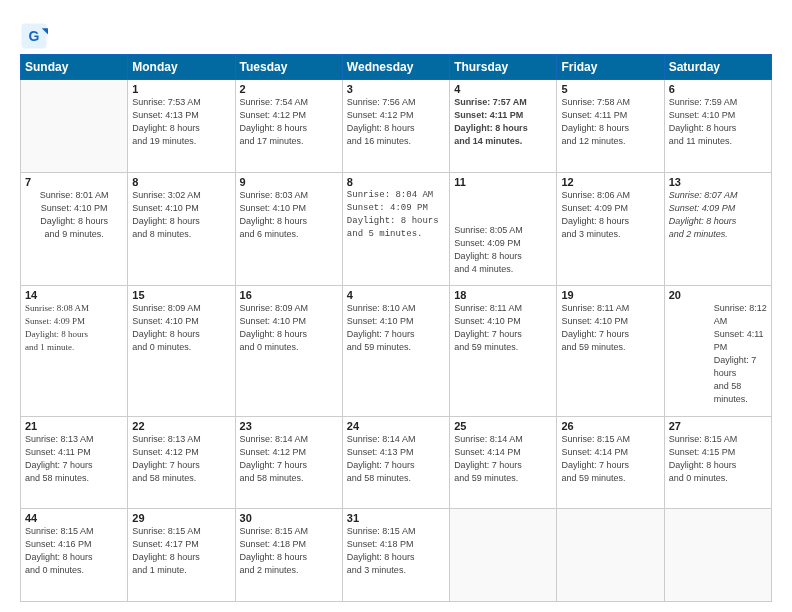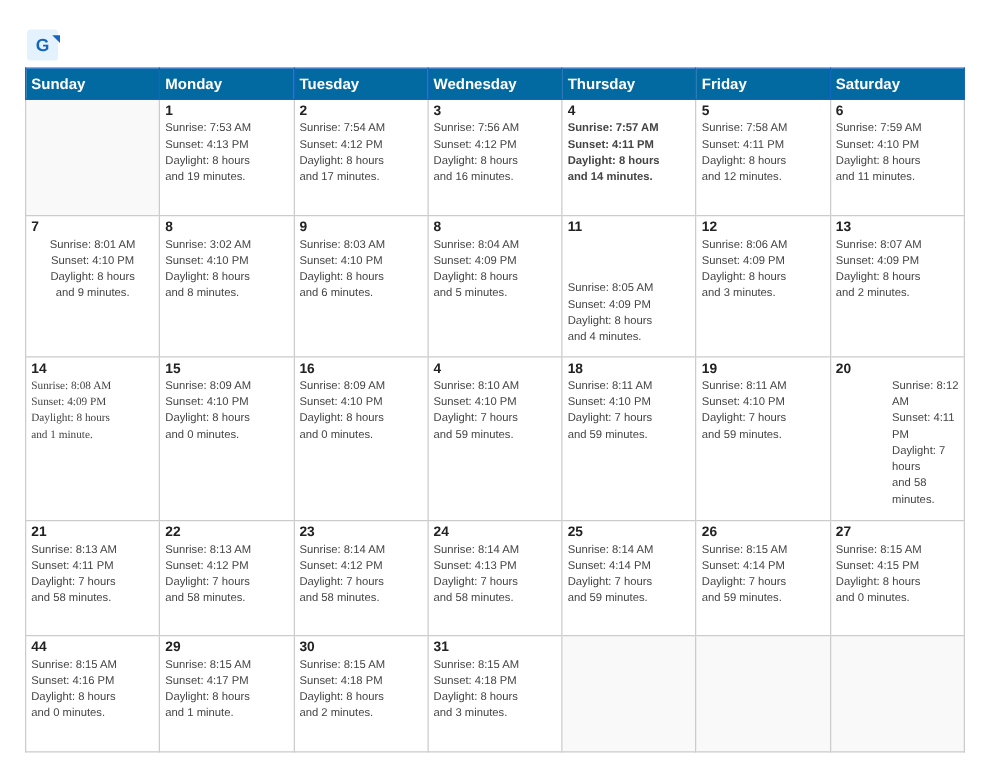--- a/index.html
+++ b/index.html
@@ -189,42 +189,42 @@
           </td>
           <td>
             <span class="day-num">9</span>
             <div class="day-info" style="white-space: pre-line;">Sunrise: 8:03 AM
 Sunset: 4:10 PM
 Daylight: 8 hours
 and 6 minutes.</div>
           </td>
           <td>
             <span class="day-num">8</span>
-            <div class="day-info" style="white-space: pre-line;">Sunrise: 8:04 AM
+            <div class="day-info" style="white-space: pre-line; font-family: Liberation Mono, monospace;">Sunrise: 8:04 AM
 Sunset: 4:09 PM
 Daylight: 8 hours
 and 5 minutes.</div>
           </td>
           <td>
             <span class="day-num">11</span>
             <div class="day-info" style="white-space: pre-line; margin-top: 36px;">Sunrise: 8:05 AM
 Sunset: 4:09 PM
 Daylight: 8 hours
 and 4 minutes.</div>
           </td>
           <td>
             <span class="day-num">12</span>
             <div class="day-info" style="white-space: pre-line;">Sunrise: 8:06 AM
 Sunset: 4:09 PM
 Daylight: 8 hours
 and 3 minutes.</div>
           </td>
           <td>
             <span class="day-num">13</span>
-            <div class="day-info" style="white-space: pre-line;">Sunrise: 8:07 AM
+            <div class="day-info" style="white-space: pre-line; font-style: italic;">Sunrise: 8:07 AM
 Sunset: 4:09 PM
 Daylight: 8 hours
 and 2 minutes.</div>
           </td>
         </tr>
         <tr>
           <td>
             <span class="day-num">14</span>
             <div class="day-info" style="white-space: pre-line; font-family: Liberation Serif, serif;">Sunrise: 8:08 AM
 Sunset: 4:09 PM

